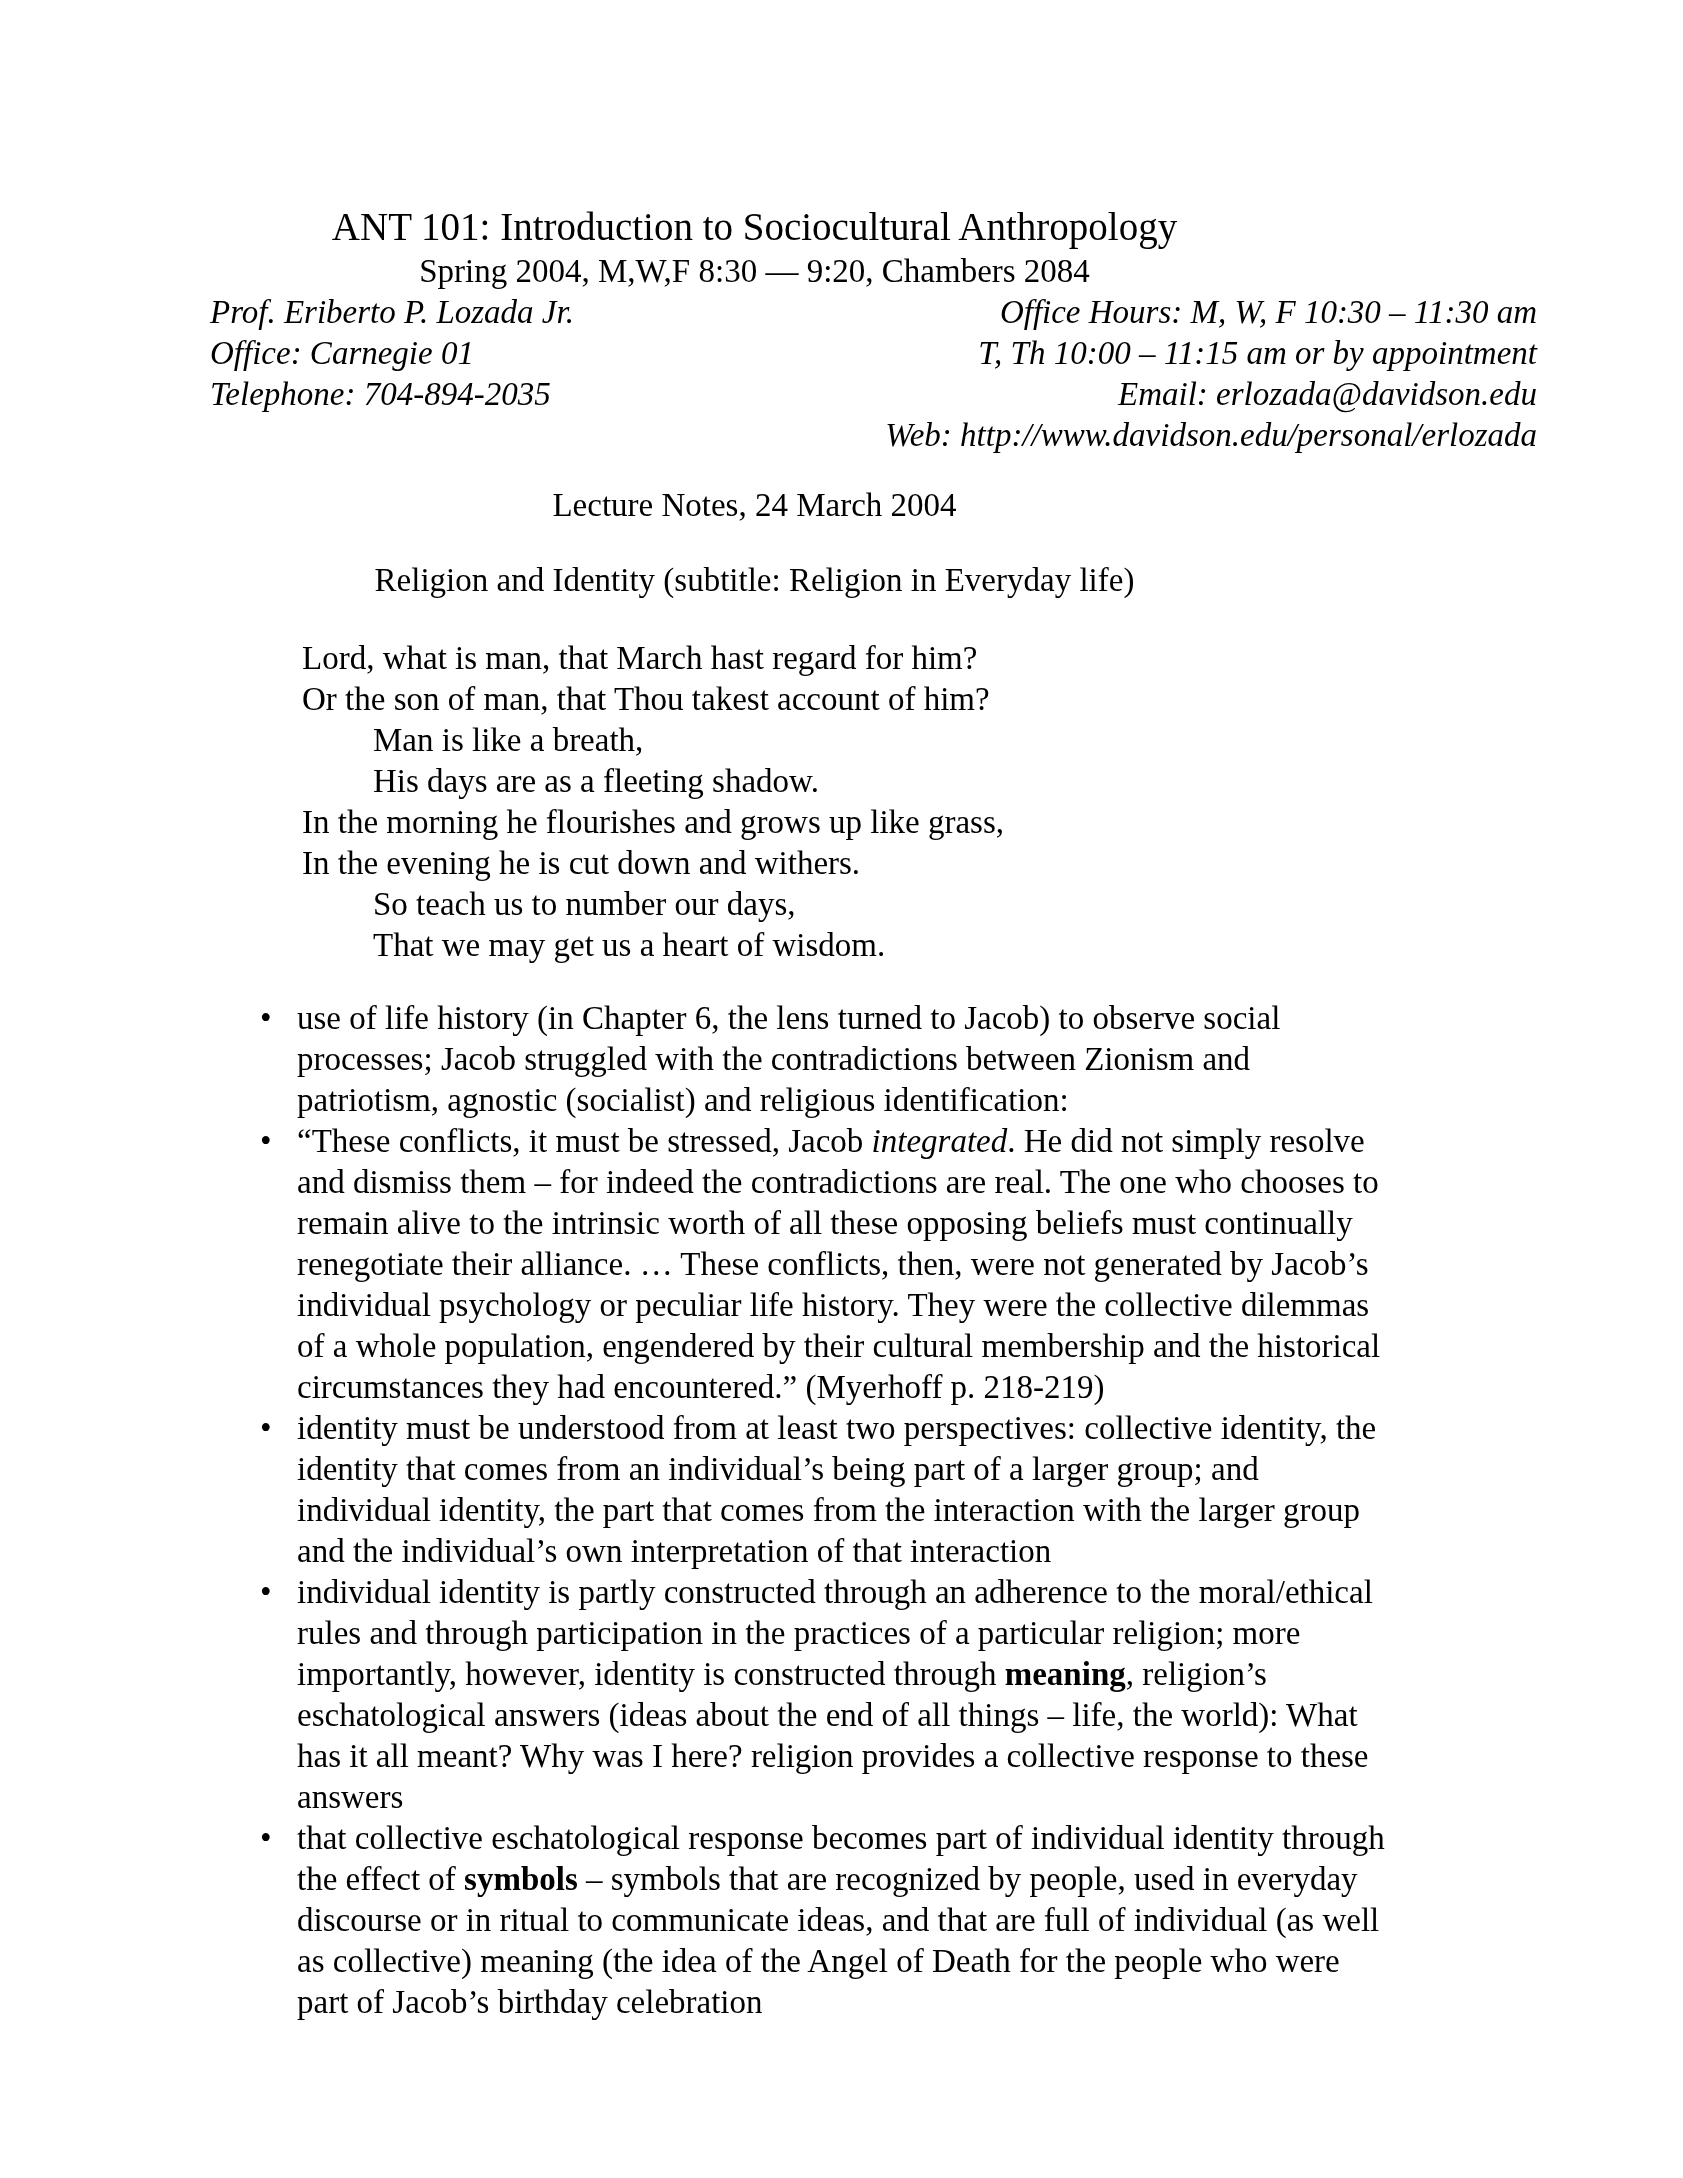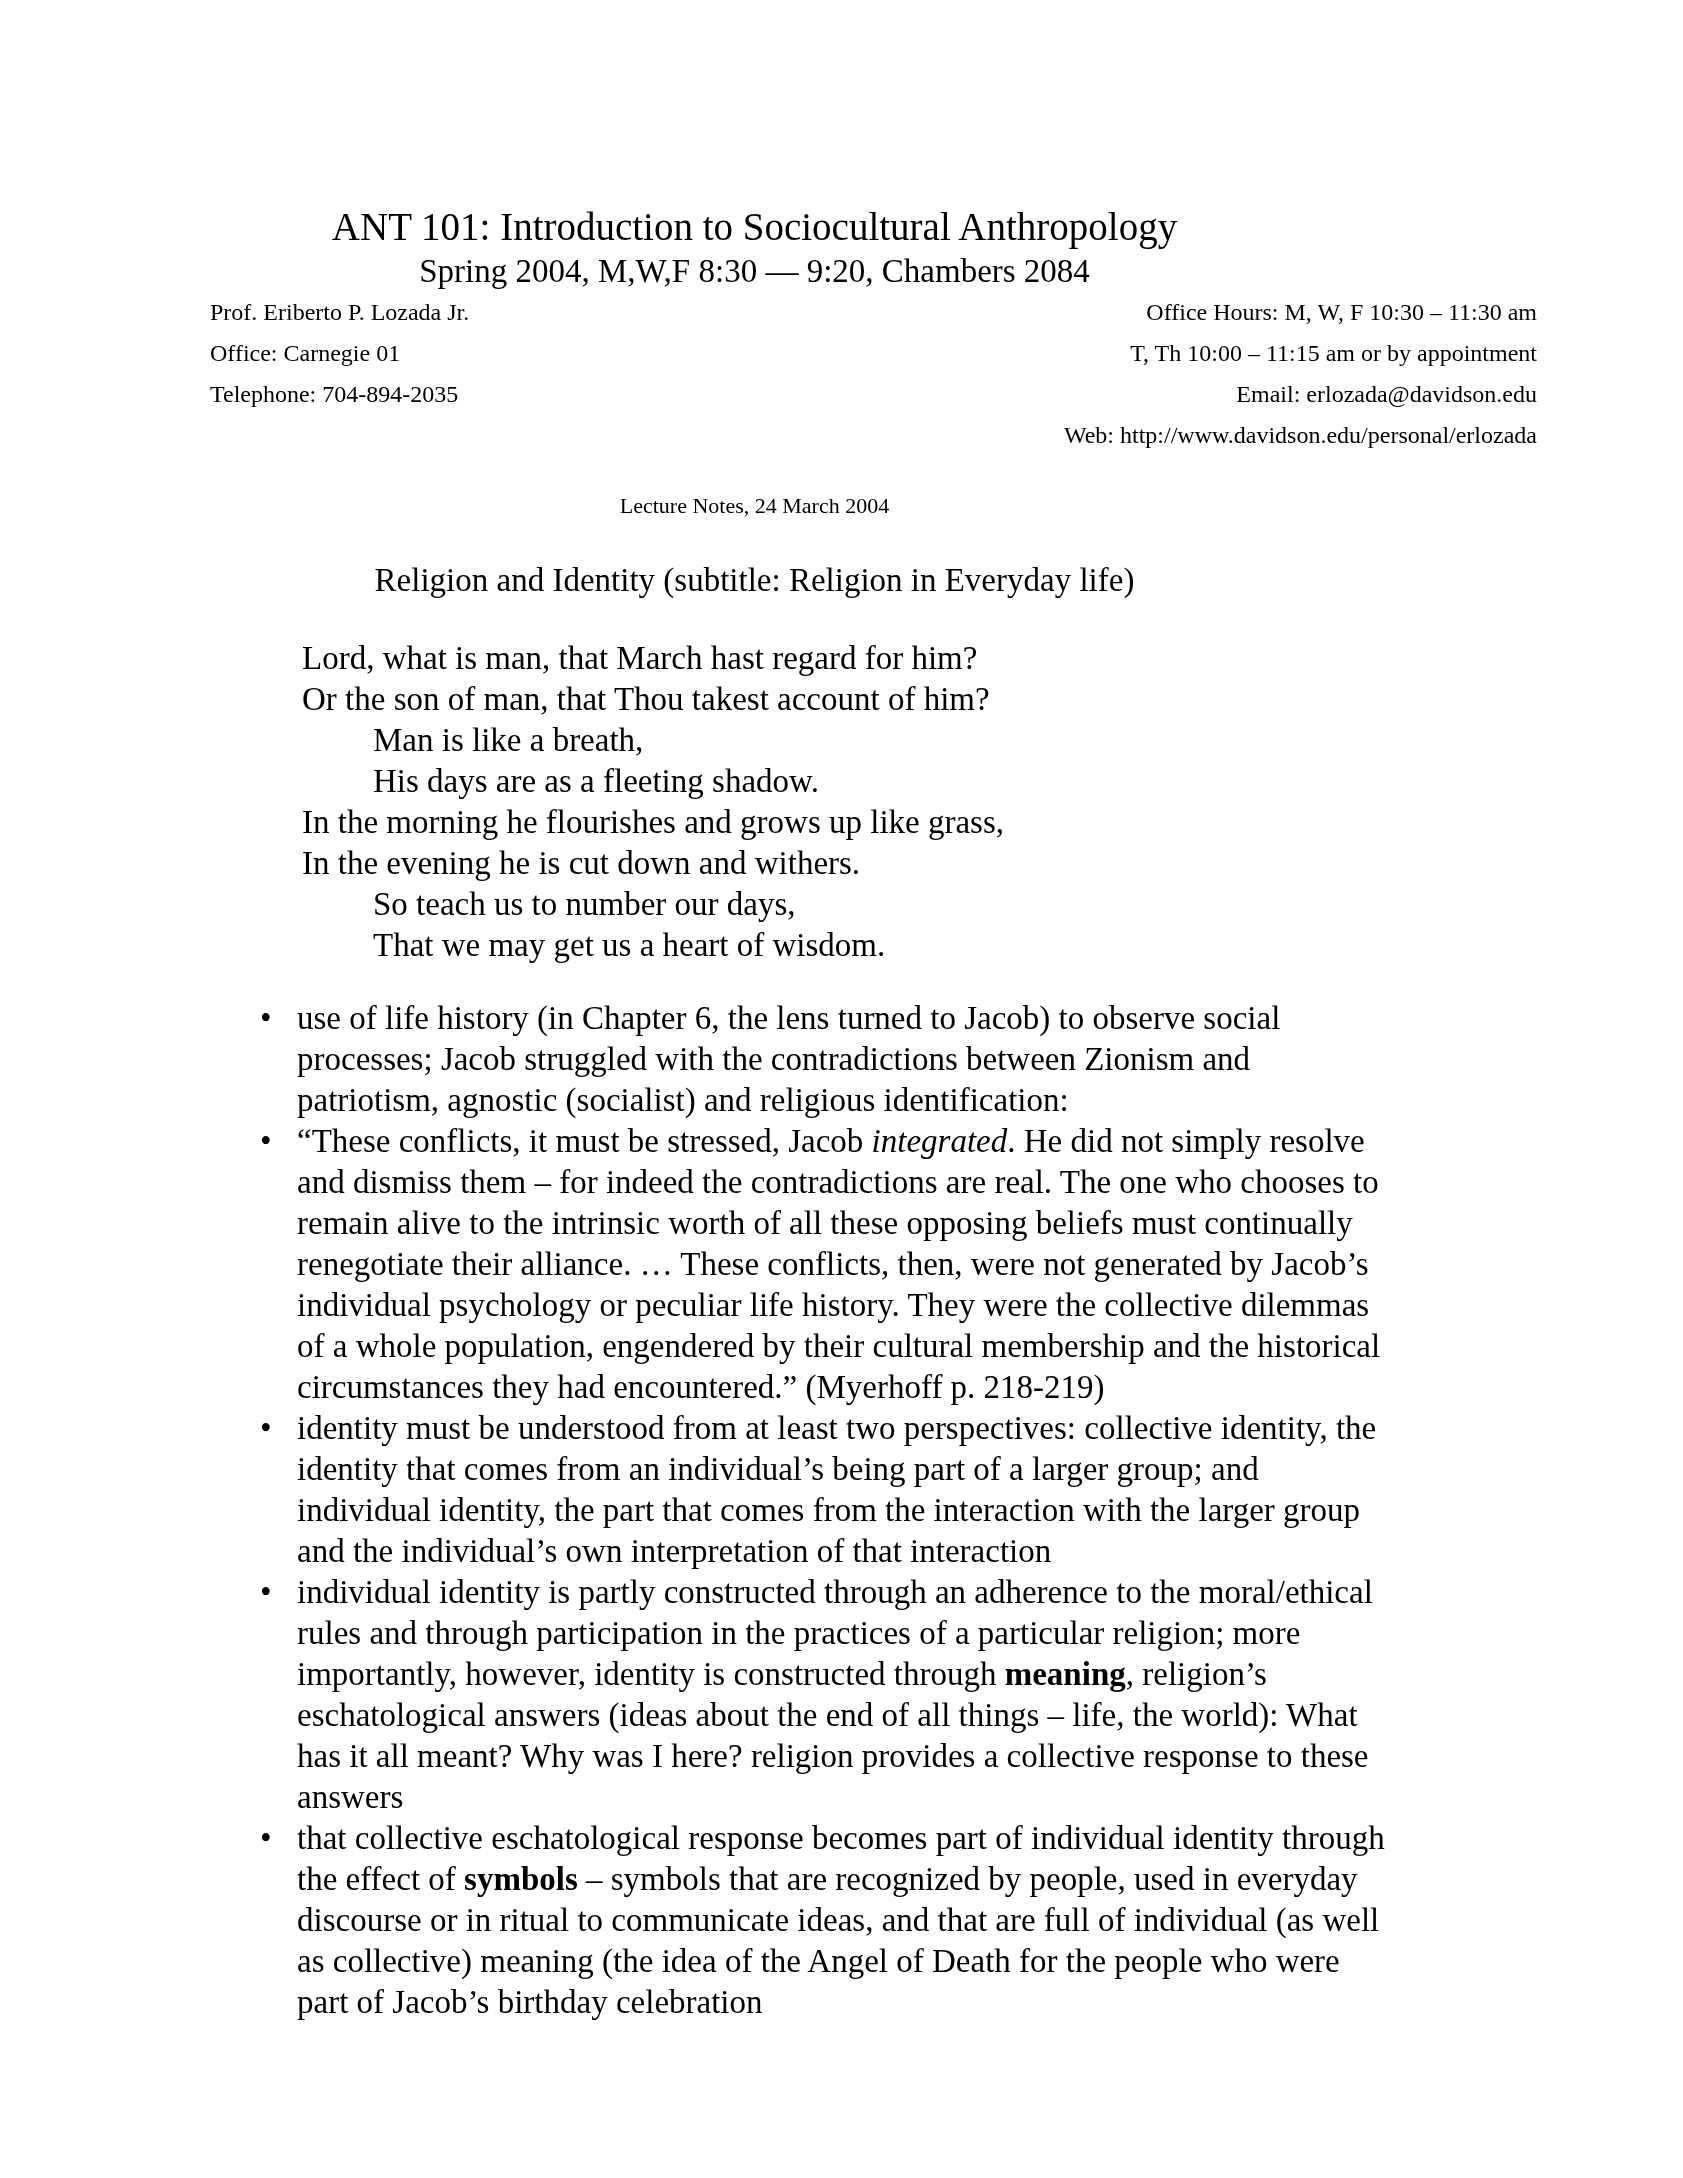--- a/index.html
+++ b/index.html
@@ -33,28 +33,29 @@
   }
   .course-meta {
     font-size: 33px;
     line-height: 41px;
     white-space: nowrap;
   }
   .info-row {
     display: flex;
     justify-content: space-between;
     width: 1327px;
-    font-size: 24px;
+    font-size: 33px;
     line-height: 41px;
+    font-style: italic;
   }
   .info-right { text-align: right; }
   .info-line { white-space: nowrap; }
   .lecture-heading {
     margin-top: 29px;
-    font-size: 22px;
+    font-size: 33px;
     line-height: 41px;
   }
   .topic-heading {
     margin-top: 34px;
     font-size: 33px;
     line-height: 41px;
   }
   .poem {
     margin-top: 37px;
     margin-left: 92px;

